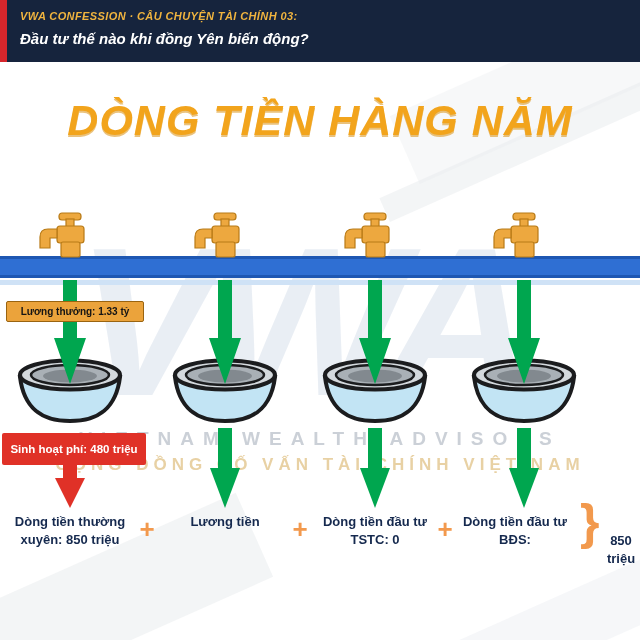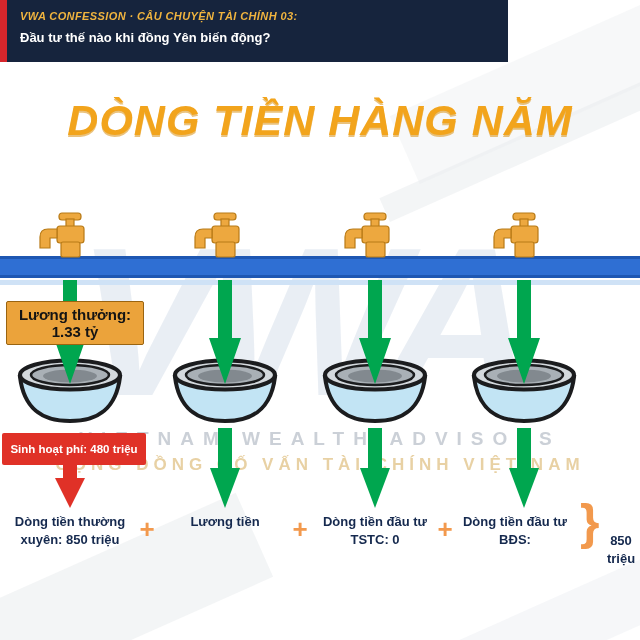--- a/index.html
+++ b/index.html
@@ -15,44 +15,44 @@
 
   
   .wm-logo{position:absolute;top:216px;left:76px;font-size:212px;line-height:1;font-weight:700;font-style:italic;
            letter-spacing:-12px;color:rgba(203,214,229,0.42);z-index:1;white-space:nowrap;}
   .wm-line1{position:absolute;top:428px;left:0;width:100%;text-align:center;font-size:19px;letter-spacing:9px;
             color:rgba(160,170,182,0.55);font-weight:600;z-index:1;white-space:nowrap;}
   .wm-line2{position:absolute;top:455px;left:0;width:100%;text-align:center;font-size:17px;letter-spacing:5px;
             color:rgba(216,178,104,0.60);font-weight:bold;z-index:1;white-space:nowrap;}
 
   
-  .topbar{position:absolute;top:0;left:0;width:508px;height:62px;background:#16243d;z-index:10;}
+  .topbar{position:absolute;top:0;left:0;width:640px;height:62px;background:#16243d;z-index:10;}
   .red-stripe{position:absolute;left:0;top:0;width:7px;height:62px;background:#d7262c;}
   .kicker{position:absolute;left:20px;top:10px;color:#f0b43f;font-size:11px;font-weight:bold;font-style:italic;letter-spacing:.4px;}
-  .subtitle{position:absolute;left:20px;top:30px;color:#ffffff;font-size:13px;font-weight:bold;}
+  .subtitle{position:absolute;left:20px;top:30px;color:#ffffff;font-size:15px;font-weight:bold;font-style:italic;}
 
   
   .title{position:absolute;top:96px;left:0;width:100%;margin:0;text-align:center;z-index:6;
          font-size:43px;font-weight:800;font-style:italic;letter-spacing:1px;color:#f2a41c;
          text-shadow:0 2px 0 rgba(216,143,16,.55);}
 
   
   .pipe{position:absolute;top:256px;left:0;width:640px;height:22px;background:#2f6fd3;
         border-top:3px solid #1e57b2;border-bottom:3px solid #1e57b2;box-sizing:border-box;z-index:2;}
   .pipe-glow{position:absolute;top:280px;left:0;width:640px;height:5px;background:#cfe2f6;z-index:2;}
 
   
   .faucet{position:absolute;top:212px;width:64px;height:46px;z-index:3;}
   .bowl{position:absolute;top:347px;width:116px;height:80px;z-index:4;}
   .arrow-in{position:absolute;top:280px;width:36px;height:104px;z-index:5;}
   .arrow-out{position:absolute;top:428px;width:34px;height:80px;z-index:5;}
   .arrow-red{position:absolute;top:452px;width:34px;height:56px;z-index:5;}
 
   .label-inflow{position:absolute;z-index:6;top:301px;left:6px;width:138px;box-sizing:border-box;
-                background:#eba33b;color:#141414;font-size:15px;font-weight:bold;text-align:center;
+                background:#eba33b;color:#141414;font-size:10px;font-weight:bold;text-align:center;
                 padding:4px 0;border:1px solid #9a6410;border-radius:2px;}
   .label-outflow{position:absolute;z-index:6;top:433px;left:2px;width:144px;box-sizing:border-box;
                  background:#e03127;color:#ffffff;font-size:11.5px;font-weight:bold;text-align:center;
                  padding:10px 0;border-radius:2px;}
 
   .result{position:absolute;z-index:6;top:513px;width:150px;text-align:center;color:#15294e;
           font-weight:bold;font-size:13px;line-height:1.35;}
   .result-4{width:126px;}
   .plus{position:absolute;z-index:6;top:514px;width:20px;text-align:center;font-size:26px;font-weight:bold;color:#f2994d;}
   .bracket{position:absolute;z-index:6;top:497px;left:580px;font-size:50px;line-height:1;color:#f2994d;font-weight:600;}

